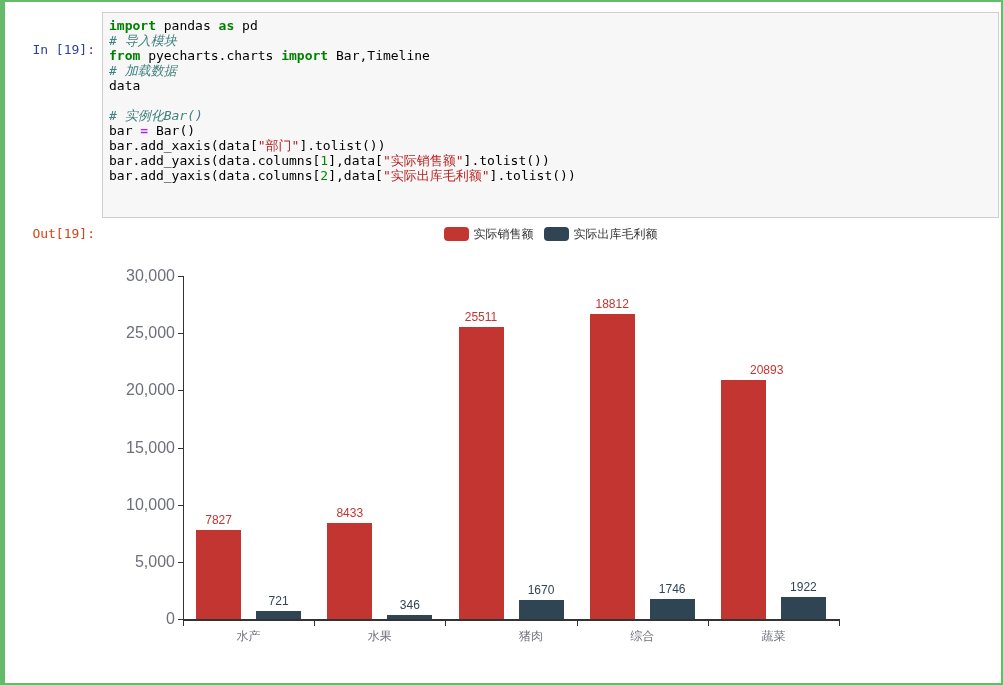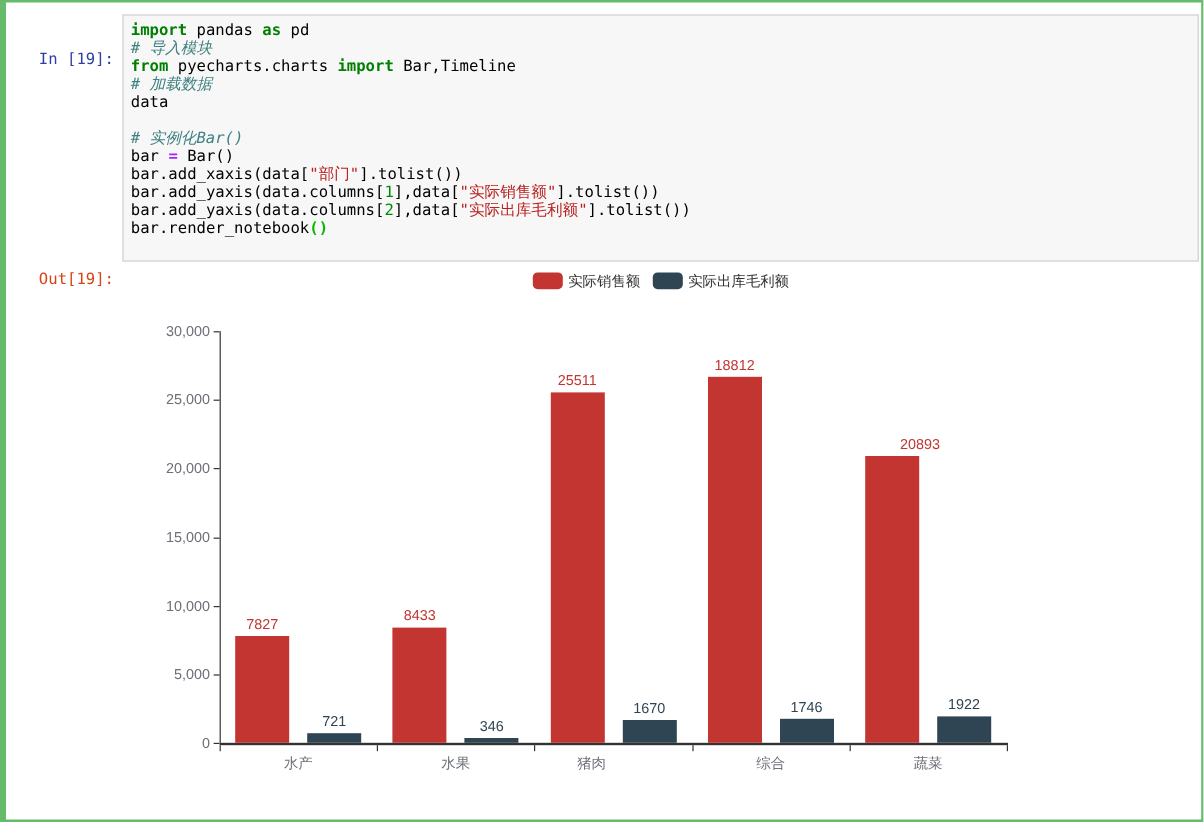--- a/index.html
+++ b/index.html
@@ -39,21 +39,21 @@
   .legend{
     position:absolute;left:97px;right:9px;top:224px;height:16px;
     display:flex;justify-content:center;align-items:center;gap:10px;
   }
   .legend-item{display:flex;align-items:center;gap:5px;cursor:pointer;}
   .legend-marker{width:25px;height:14px;border-radius:4px;display:inline-block;}
   .legend-label{font-size:12px;color:#333333;}
   .axis-line{position:absolute;background:#333333;}
   .tick{position:absolute;background:#333333;}
   .y-tick-label{
-    position:absolute;width:60px;text-align:right;font-size:12px;color:#6E7079;
+    position:absolute;width:60px;text-align:right;font-size:16px;color:#6E7079;
     line-height:12px;
   }
   .x-cat-label{
     position:absolute;width:120px;text-align:center;font-size:12px;color:#6E7079;
     line-height:14px;
   }
   .bar{position:absolute;}
   .bar-value{
     position:absolute;width:80px;text-align:center;font-size:12px;line-height:14px;
     font-weight:normal;
@@ -72,21 +72,20 @@
         <div class="code-line"><span class="tok-com"># 导入模块</span></div>
         <div class="code-line"><span class="tok-kw">from</span><span> pyecharts.charts </span><span class="tok-kw">import</span><span> Bar,Timeline</span></div>
         <div class="code-line"><span class="tok-com"># 加载数据</span></div>
         <div class="code-line"><span>data</span></div>
         <div class="code-line">&nbsp;</div>
         <div class="code-line"><span class="tok-com"># 实例化Bar()</span></div>
         <div class="code-line"><span>bar </span><span class="tok-op">=</span><span> Bar()</span></div>
         <div class="code-line"><span>bar.add_xaxis(data[</span><span class="tok-str">"部门"</span><span>].tolist())</span></div>
         <div class="code-line"><span>bar.add_yaxis(data.columns[</span><span class="tok-num">1</span><span>],data[</span><span class="tok-str">"实际销售额"</span><span>].tolist())</span></div>
         <div class="code-line"><span>bar.add_yaxis(data.columns[</span><span class="tok-num">2</span><span>],data[</span><span class="tok-str">"实际出库毛利额"</span><span>].tolist())</span></div>
-        <div class="code-line"><span>bar.render_notebook</span><span class="tok-brk">()</span></div>
       </div>
   </div>
 
   <div class="prompt out-prompt">Out[19]:</div>
 
   <div class="chart-layer">
     <div class="legend">
       <div class="legend-item">
         <span class="legend-marker" id="legend-marker-0" style="background: rgb(194, 53, 49);"></span>
         <span class="legend-label">实际销售额</span>
@@ -114,21 +113,21 @@
         <div class="tick" style="left: 173px; top: 274px; width: 5px; height: 1px;"></div>
         <div class="y-tick-label" style="left: 110px; top: 268px;">30,000</div>
         <div class="tick" style="left: 178px; top: 619px; width: 1px; height: 5px;"></div>
         <div class="tick" style="left: 309.2px; top: 619px; width: 1px; height: 5px;"></div>
         <div class="tick" style="left: 440.4px; top: 619px; width: 1px; height: 5px;"></div>
         <div class="tick" style="left: 571.6px; top: 619px; width: 1px; height: 5px;"></div>
         <div class="tick" style="left: 702.8px; top: 619px; width: 1px; height: 5px;"></div>
         <div class="tick" style="left: 834px; top: 619px; width: 1px; height: 5px;"></div>
         <div class="x-cat-label" style="left: 183.6px; top: 627px;">水产</div>
         <div class="x-cat-label" style="left: 314.8px; top: 627px;">水果</div>
-        <div class="x-cat-label" style="left: 428px; top: 627px;">猪肉</div>
+        <div class="x-cat-label" style="left: 466px; top: 627px;">猪肉</div>
         <div class="x-cat-label" style="left: 577.2px; top: 627px;">综合</div>
         <div class="x-cat-label" style="left: 708.4px; top: 627px;">蔬菜</div>
         <div class="bar" style="left: 191.1px; top: 527.511px; width: 45px; height: 89.4887px; background: rgb(194, 53, 49);"></div>
         <div class="bar-value" style="left: 173.6px; top: 510.511px; color: rgb(194, 53, 49);">7827</div>
         <div class="bar" style="left: 322.3px; top: 520.583px; width: 45px; height: 96.4173px; background: rgb(194, 53, 49);"></div>
         <div class="bar-value" style="left: 304.8px; top: 503.583px; color: rgb(194, 53, 49);">8433</div>
         <div class="bar" style="left: 453.5px; top: 325.324px; width: 45px; height: 291.676px; background: rgb(194, 53, 49);"></div>
         <div class="bar-value" style="left: 436px; top: 308.324px; color: rgb(194, 53, 49);">25511</div>
         <div class="bar" style="left: 584.7px; top: 312.325px; width: 45px; height: 304.675px; background: rgb(194, 53, 49);"></div>
         <div class="bar-value" style="left: 567.2px; top: 295.325px; color: rgb(194, 53, 49);">18812</div>

